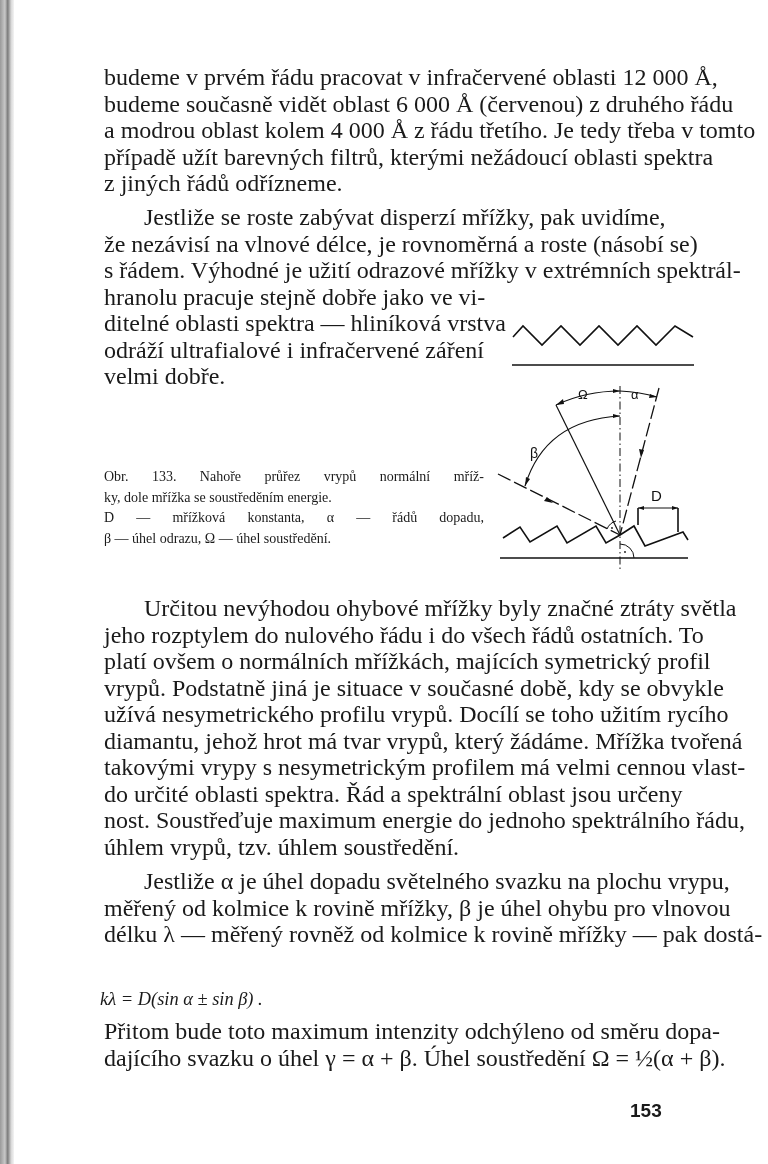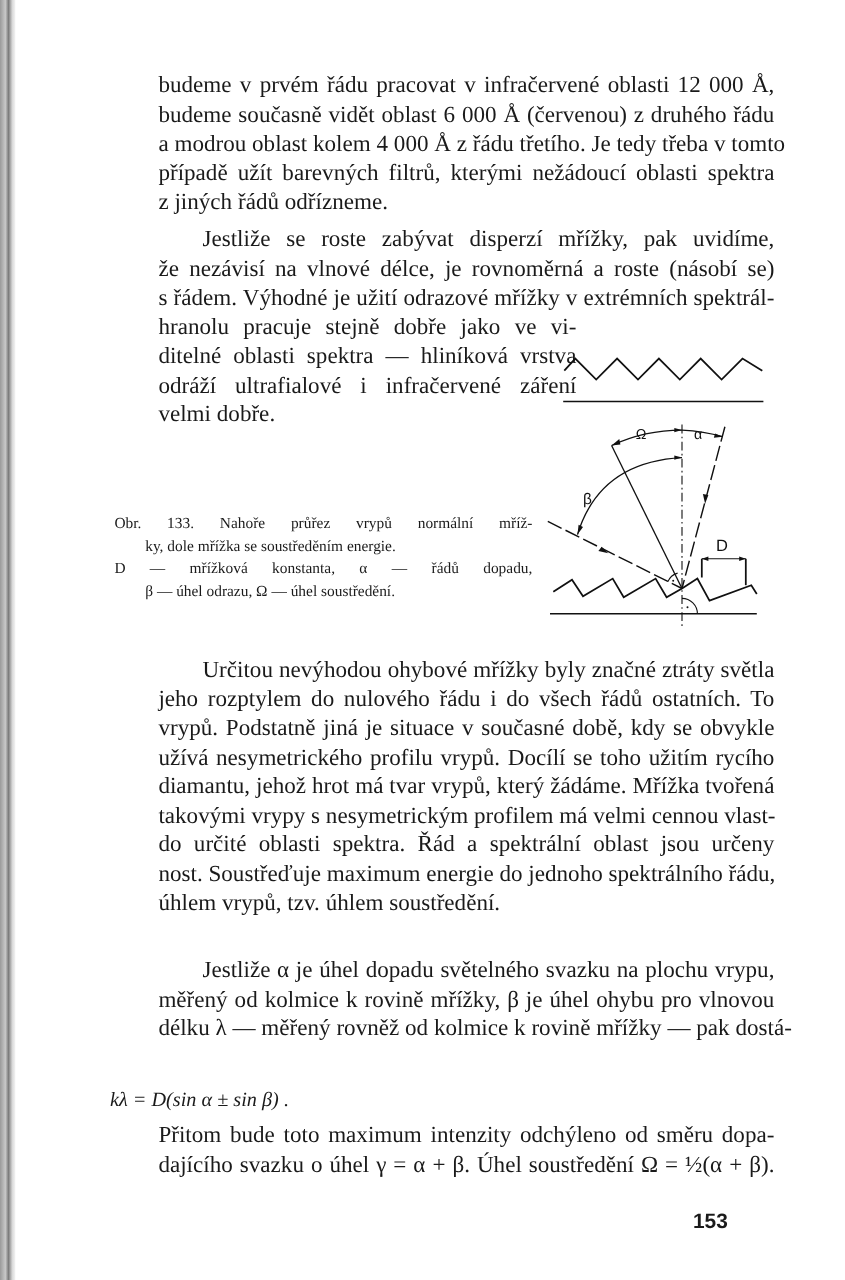--- a/index.html
+++ b/index.html
@@ -9,31 +9,31 @@
     font-family: "Liberation Serif", "DejaVu Serif", serif;
     color: #1a1a1a;
   }
   .binding-edge {
     position: absolute; left: 0; top: 0; width: 14px; height: 1164px;
     background: linear-gradient(to right, #9a9a9a 0%, #c8c8c8 35%, #7c7c7c 55%, #d9d9d9 80%, #f4f4f4 100%);
   }
   .page { position: absolute; left: 0; top: 0; width: 768px; height: 1164px; }
   .para {
     position: absolute; left: 104px; width: 560px;
-    font-size: 21px; line-height: 26.5px; text-align: justify; margin-left: 40px;
+    font-size: 24px; line-height: 26.5px; text-align: justify;
   }
   .para .line { display: block; text-align: justify; text-align-last: justify; white-space: nowrap; }
   .para .line.last { text-align-last: left; }
   .indent { padding-left: 40px; }
   .caption {
     position: absolute; left: 104px; top: 467px; width: 380px;
     font-size: 14px; line-height: 20.5px;
   }
   .caption .line { display: block; text-align: justify; text-align-last: justify; white-space: nowrap; }
-  .caption .line.last { text-align-last: left; margin-left: 28px; }
+  .caption .line.last { text-align-last: left; }
   .equation {
     position: absolute; left: 100px; width: 560px; top: 989px;
     text-align: left; font-size: 18.4px; font-style: italic;
   }
   .page-number {
     position: absolute; left: 630px; top: 1100px;
     font-family: "Liberation Sans", "DejaVu Sans", sans-serif;
     font-weight: bold; font-size: 19px;
   }
   .figure { position: absolute; left: 480px; top: 310px; width: 230px; height: 280px; }
@@ -118,20 +118,21 @@
       <text x="578" y="399" font-size="13" fill="#111">Ω</text>
       <text x="631" y="399" font-size="13" fill="#111">α</text>
       <text x="530" y="458" font-size="14" fill="#111">β</text>
       <text x="651" y="501" font-size="15" fill="#111">D</text>
     </svg>
   </div>
 
   <div class="para" style="top:595px">
     <span class="line indent">Určitou nevýhodou ohybové mřížky byly značné ztráty světla</span>
     <span class="line">jeho rozptylem do nulového řádu i do všech řádů ostatních. To</span>
+    <span class="line">platí ovšem o normálních mřížkách, majících symetrický profil</span>
     <span class="line">vrypů. Podstatně jiná je situace v současné době, kdy se obvykle</span>
     <span class="line">užívá nesymetrického profilu vrypů. Docílí se toho užitím rycího</span>
     <span class="line">diamantu, jehož hrot má tvar vrypů, který žádáme. Mřížka tvořená</span>
     <span class="line">takovými vrypy s nesymetrickým profilem má velmi cennou vlast-</span>
     <span class="line">do určité oblasti spektra. Řád a spektrální oblast jsou určeny</span>
     <span class="line">nost. Soustřeďuje maximum energie do jednoho spektrálního řádu,</span>
     <span class="line last">úhlem vrypů, tzv. úhlem soustředění.</span>
   </div>
 
   <div class="para" style="top:868px">

